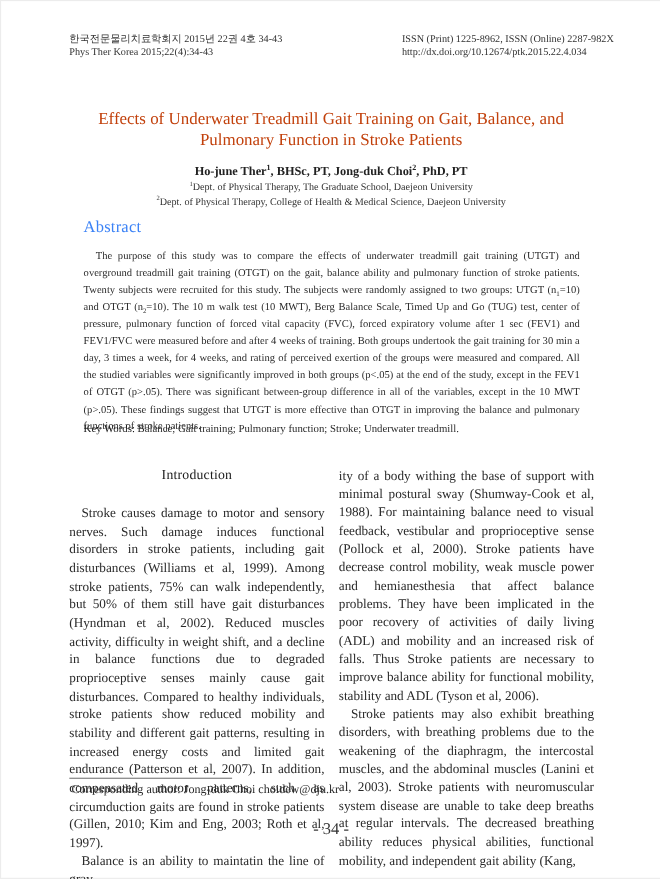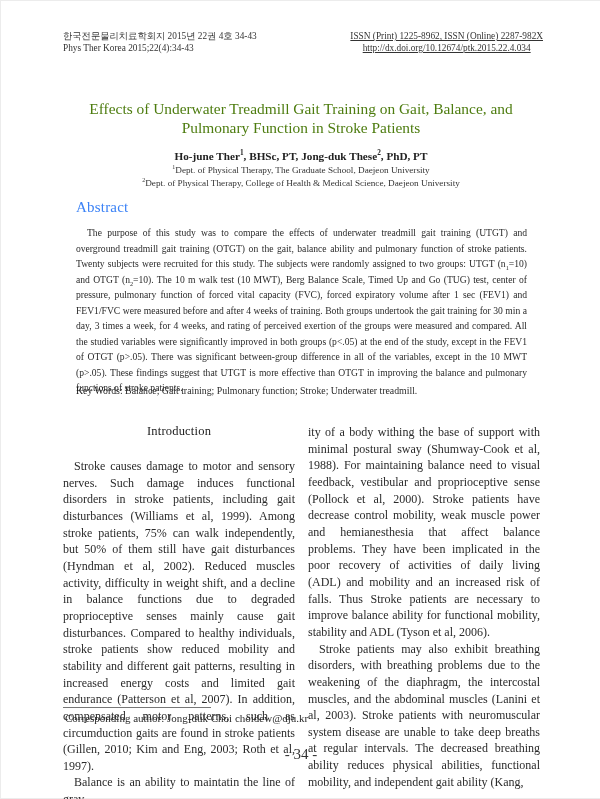--- a/index.html
+++ b/index.html
@@ -2,23 +2,23 @@
 <html><head>
 <meta charset="utf-8">
 <style>
   html, body { margin: 0; padding: 0; background: #ffffff; }
   body { width: 600px; height: 799px; overflow: hidden; position: relative;
          font-family: "Liberation Serif", "DejaVu Serif", serif; color: #1e1e1e; }
   .page { position: absolute; left: 0; top: 0; width: 598px; height: 797px;
           border: 1px solid #ececec; background: #fff; padding-left: 11px; }
   .hdr { position: absolute; font-size: 9.3px; line-height: 12px; color: #333; }
   .hdr-left { left: 62px; top: 29px; }
-  .hdr-right { right: 67px; top: 29px; text-align: center; text-decoration: underline; }
+  .hdr-right { right: 52px; top: 29px; text-align: left; }
   .title { position: absolute; left: 0; width: 600px; top: 99px; text-align: center;
-           font-size: 15.4px; line-height: 18.5px; color: #4d7c0f; }
+           font-size: 15.4px; line-height: 18.5px; color: #c2410c; }
   .authors { position: absolute; left: 0; width: 600px; top: 149px; text-align: center;
              font-size: 11.2px; font-weight: bold; color: #222; }
   .affil { position: absolute; left: 0; width: 600px; text-align: center;
            font-size: 9.2px; color: #333; }
   .affil1 { top: 164px; }
   .affil2 { top: 177px; }
   sup { font-size: 65%; vertical-align: super; line-height: 0; }
   sub { font-size: 65%; vertical-align: sub; line-height: 0; }
   .abs-head { position: absolute; left: 75px; top: 198px; font-size: 15px; color: #3b82f6; letter-spacing: 0.2px; }
   .abstract { position: absolute; left: 75px; width: 451px; top: 224px; font-size: 9.6px;
@@ -48,21 +48,21 @@
   <div class="hdr hdr-right">
     <div>ISSN (Print) 1225-8962, ISSN (Online) 2287-982X</div>
     <div>http://dx.doi.org/10.12674/ptk.2015.22.4.034</div>
   </div>
 
   <div class="title">
     <div>Effects of Underwater Treadmill Gait Training on Gait, Balance, and</div>
     <div>Pulmonary Function in Stroke Patients</div>
   </div>
 
-  <div class="authors"><span>Ho-june Ther</span><sup>1</sup><span>, BHSc, PT, </span><span>Jong-duk These</span><sup>2</sup><span>, PhD, PT</span></div>
+  <div class="authors"><span>Ho-june Ther</span><sup>1</sup><span>, BHSc, PT, </span><span>Jong-duk Choi</span><sup>2</sup><span>, PhD, PT</span></div>
 
   <div class="affil affil1"><sup>1</sup><span>Dept. of Physical Therapy, The Graduate School, Daejeon University</span></div>
   <div class="affil affil2"><sup>2</sup><span>Dept. of Physical Therapy, College of Health &amp; Medical Science, Daejeon University</span></div>
 
   <div class="abs-head">Abstract</div>
   <p class="abstract"><span>The purpose of this study was to compare the effects of underwater treadmill gait training (UTGT) and overground treadmill gait training (OTGT) on the gait, balance ability and pulmonary function of stroke patients. Twenty subjects were recruited for this study. The subjects were randomly assigned to two groups: UTGT (n</span><sub>1</sub><span>=10) and OTGT (n</span><sub>2</sub><span>=10). The 10 m walk test (10 MWT), Berg Balance Scale, Timed Up and Go (TUG) test, center of pressure, pulmonary function of forced vital capacity (FVC), forced expiratory volume after 1 sec (FEV1) and FEV1/FVC were measured before and after 4 weeks of training. Both groups undertook the gait training for 30 min a day, 3 times a week, for 4 weeks, and rating of perceived exertion of the groups were measured and compared. All the studied variables were significantly improved in both groups (p&lt;.05) at the end of the study, except in the FEV1 of OTGT (p&gt;.05). There was significant between-group difference in all of the variables, except in the 10 MWT (p&gt;.05). These findings suggest that UTGT is more effective than OTGT in improving the balance and pulmonary functions of stroke patients.</span></p>
 
   <div class="keywords"><b>Key Words:</b><span> Balance; Gait training; Pulmonary function; Stroke; Underwater treadmill.</span></div>
 
   <div class="intro-head">Introduction</div>

